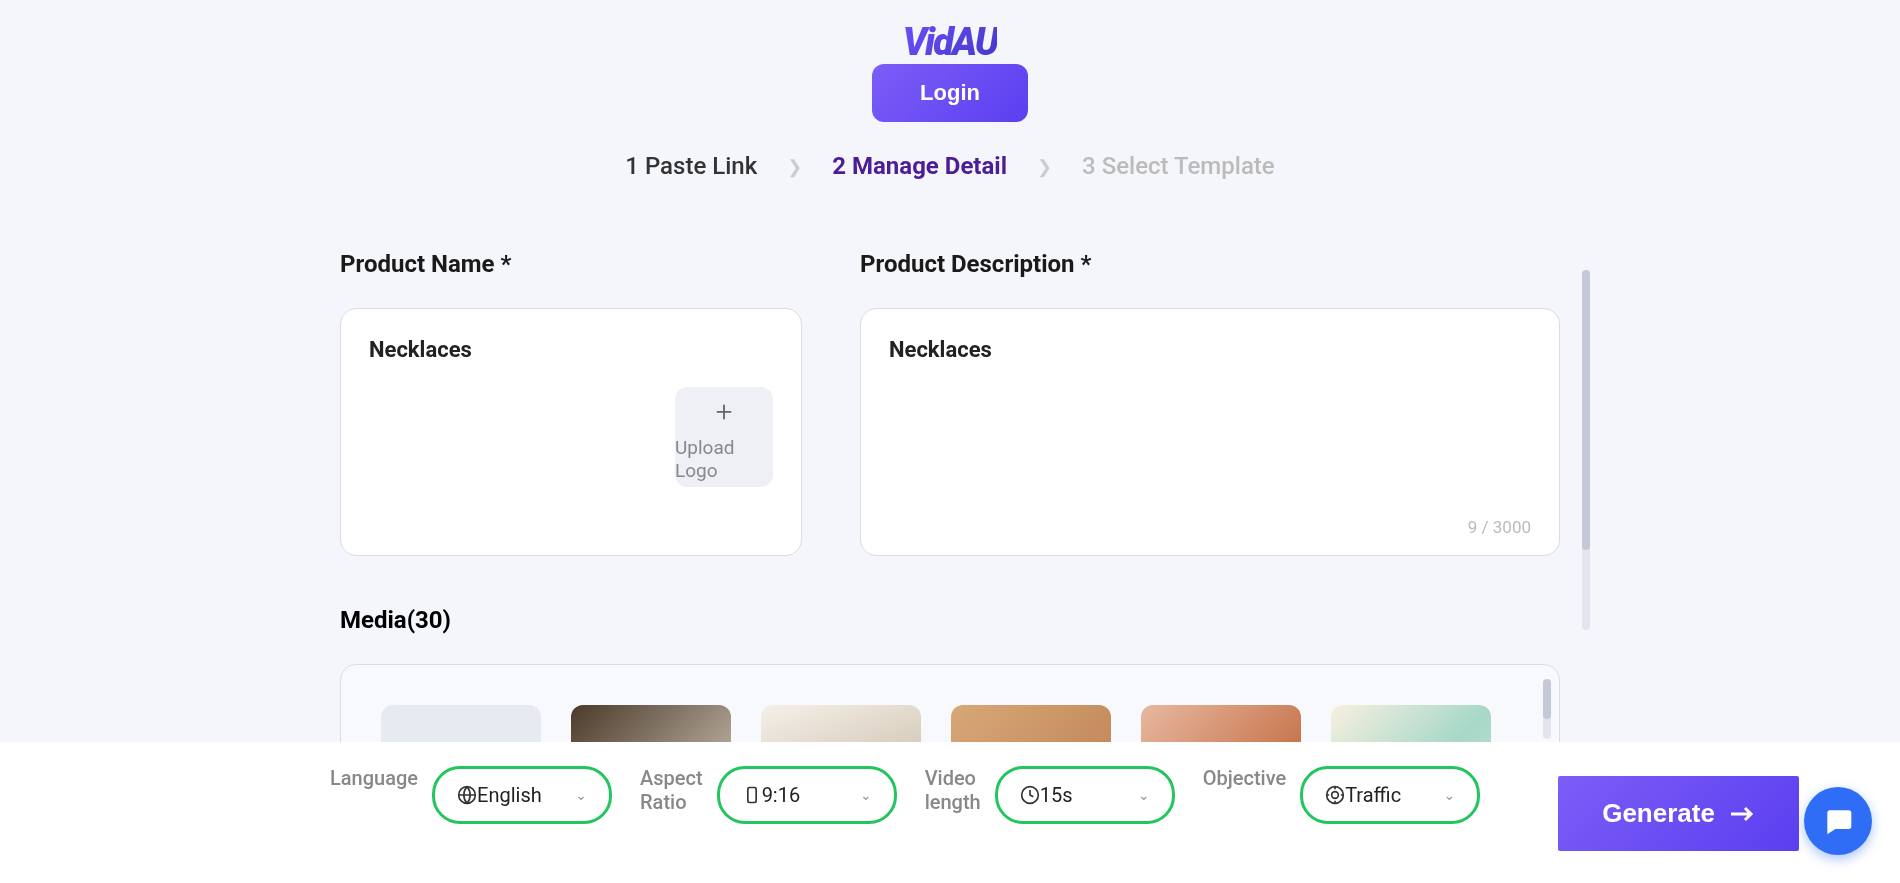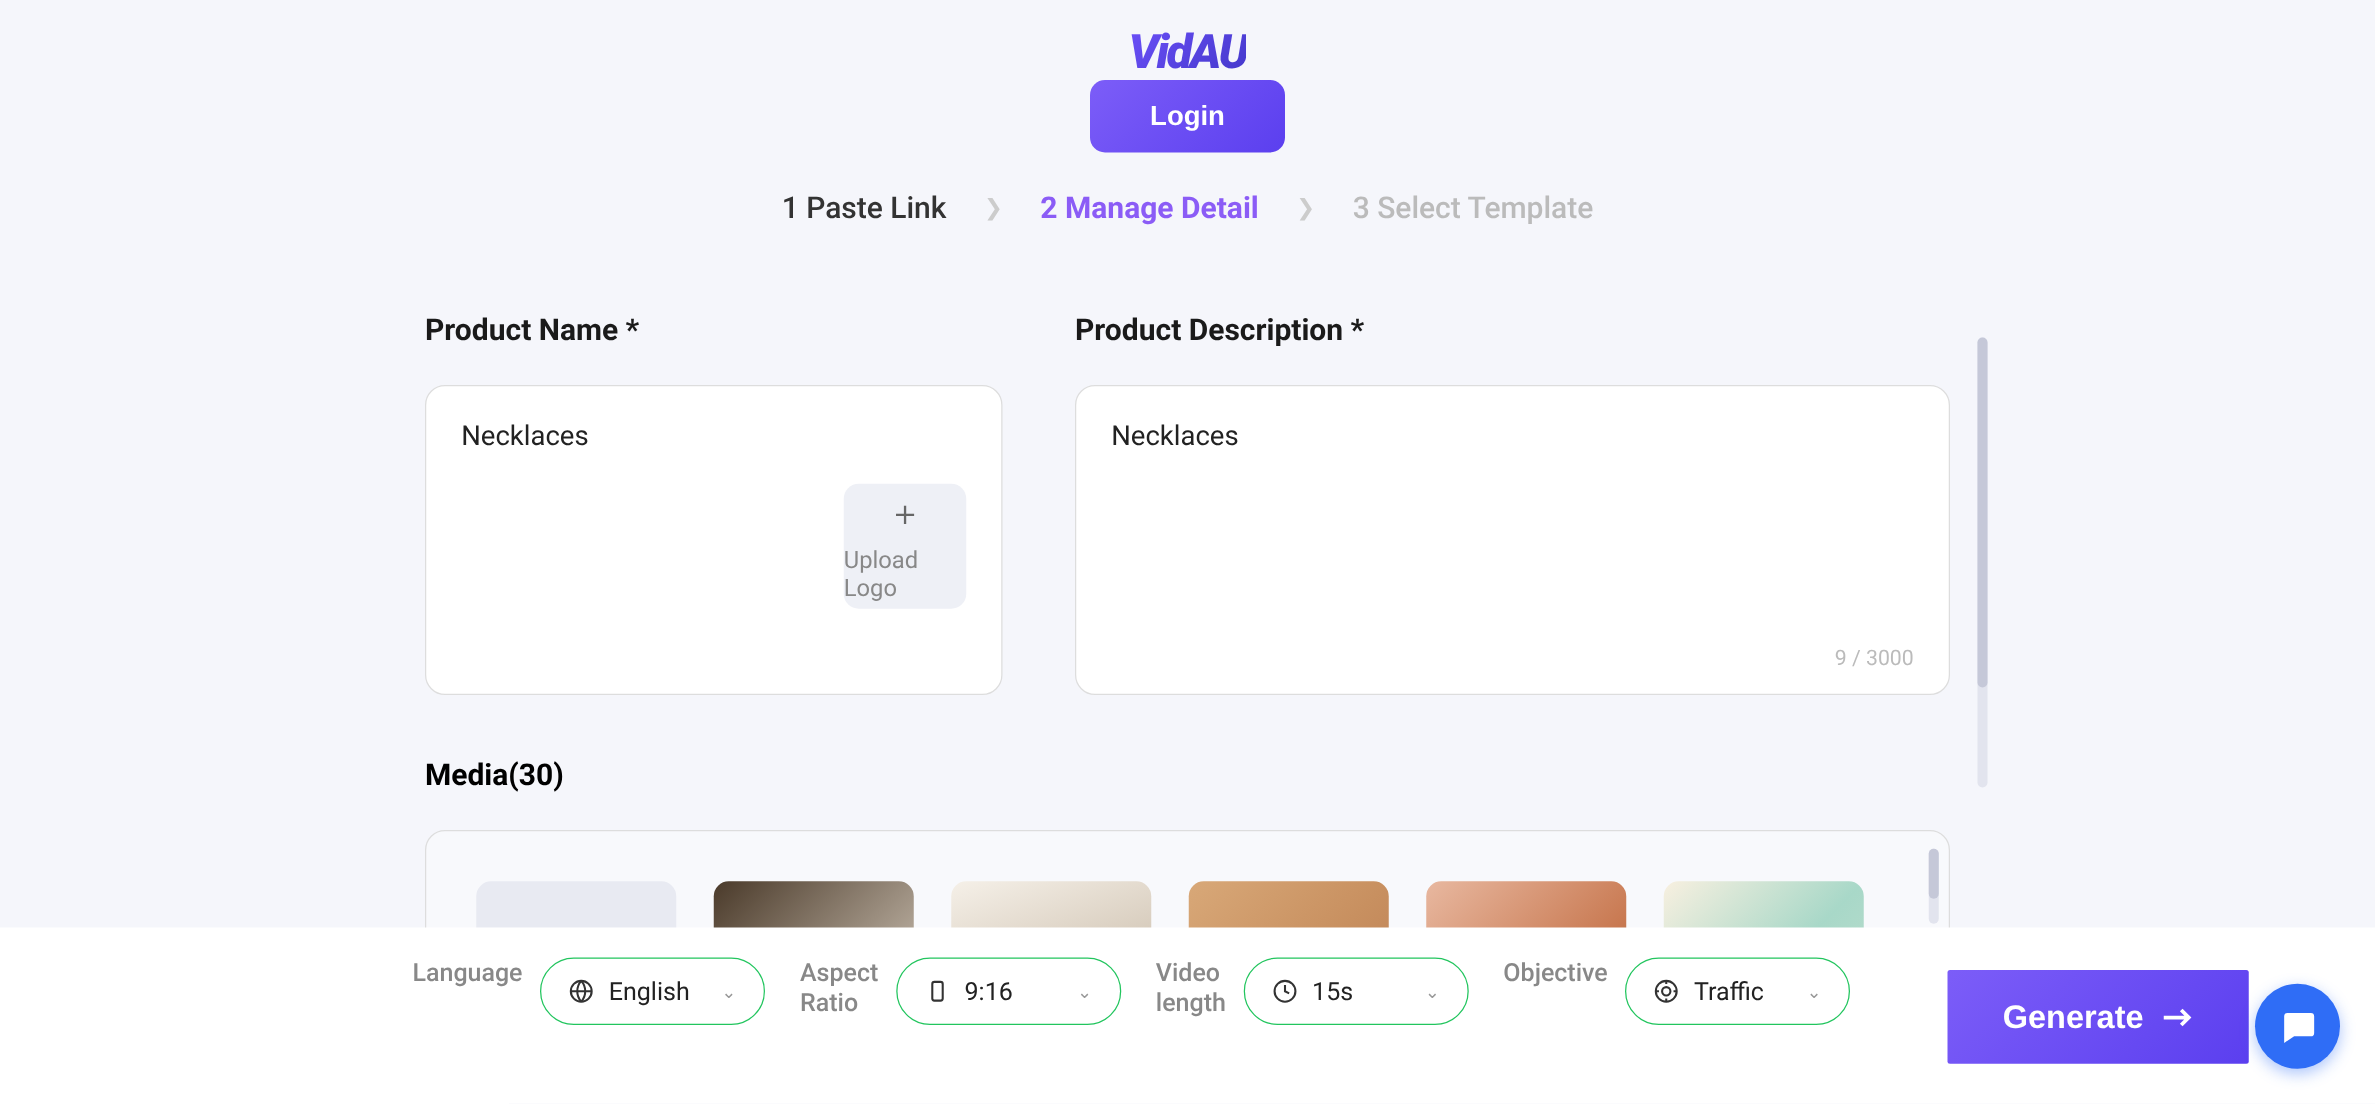--- a/index.html
+++ b/index.html
@@ -41,21 +41,21 @@
     .breadcrumb {
       display: flex;
       align-items: center;
       justify-content: center;
       gap: 30px;
       margin-top: 10px;
       font-size: 24px;
       font-weight: 500;
     }
     .breadcrumb-item { color: #333; }
-    .breadcrumb-item.active { color: #8b5cf6; font-weight: 700; }
+    .breadcrumb-item.active { color: #4c1d95; font-weight: 700; }
     .breadcrumb-item.inactive { color: #bbb; }
     .chevron { color: #ccc; font-size: 18px; }
     .main {
       max-width: 1240px;
       margin: 70px auto 0;
       position: relative;
       padding: 0 10px;
     }
     .scrollbar-track {
       position: absolute;
@@ -96,20 +96,21 @@
     .input-box.desc-box { height: 248px; }
     .input-text {
       border: none;
       font-size: 22px;
       color: #222;
       width: 100%;
       outline: none;
       background: transparent;
       resize: none;
       font-family: inherit;
+      font-weight: bold;
     }
     .upload-logo {
       position: absolute;
       right: 28px;
       top: 78px;
       width: 98px;
       height: 100px;
       background: #eef0f6;
       border-radius: 12px;
       display: flex;
@@ -197,22 +198,21 @@
       width: 1240px;
       display: flex;
       align-items: flex-start;
       gap: 28px;
     }
     .control-group { display: flex; flex-direction: row; gap: 14px; }
     .control-label { font-size: 20px; color: #888; font-weight: 500; }
     .dropdown {
       display: flex;
       align-items: center;
-      gap: 12px;
-      border: 1px solid #22c55e;
+      border: 3px solid #22c55e;
       border-radius: 28px;
       padding: 14px 22px;
       background: white;
       cursor: pointer;
       font-size: 20px;
       color: #222;
       min-width: 180px;
     }
     .dd-icon { width: 20px; height: 20px; color: #333; flex-shrink:0; }
     .chev { margin-left: auto; color: #999; font-size: 14px; }

